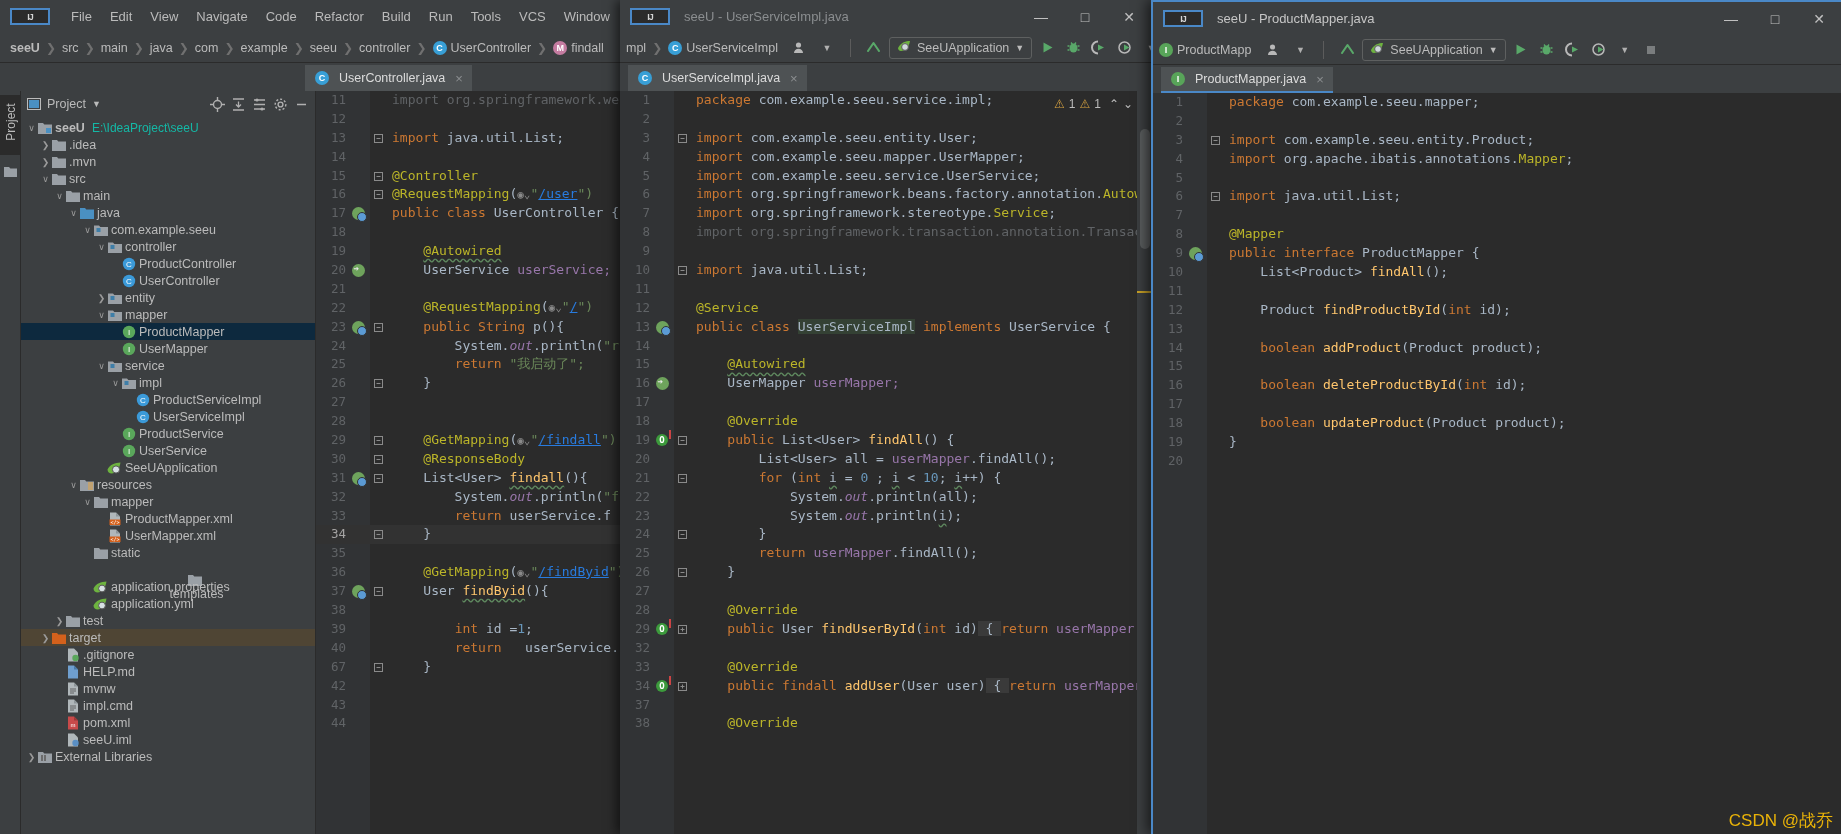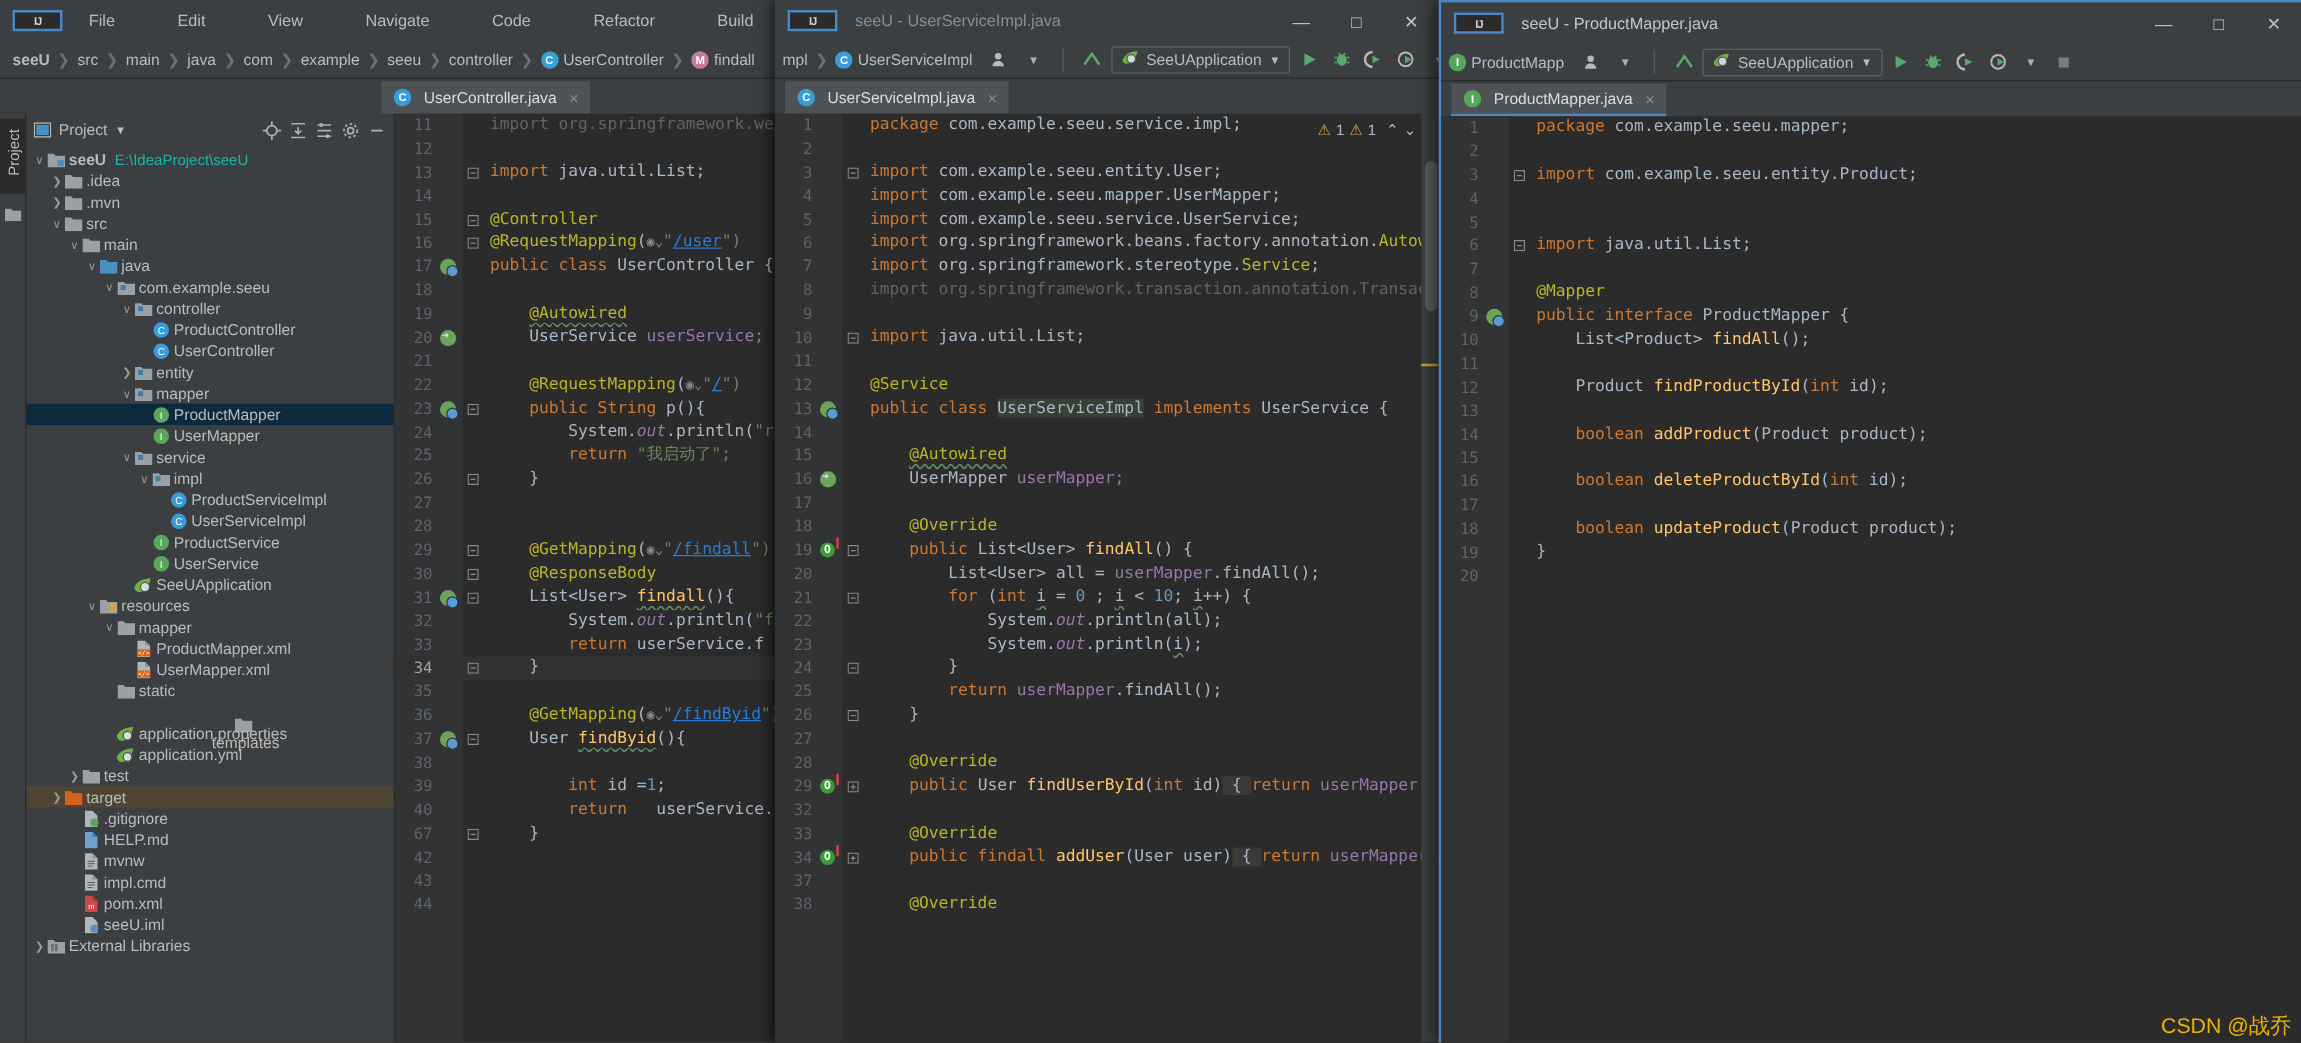--- a/index.html
+++ b/index.html
@@ -14,21 +14,21 @@
   #win1{ left:0; top:0; width:1841px; height:834px; }
   #win2{ left:620px; top:0; width:531px; height:834px; box-shadow:-4px 0 10px rgba(0,0,0,.55); }
   #win3{ left:1151px; top:0; width:690px; height:834px; box-shadow:-4px 0 12px rgba(0,0,0,.6);
          border:2px solid #4a88c7; border-right:none; border-bottom:none; }
 
   
   .titlebar{ height:33px; display:flex; align-items:center; background:#3c3f41; position:relative; }
   .ij-logo{ width:40px; height:17px; margin-left:10px; border:2px solid #4a88c7; background:#2b2b2b;
             color:#d5d5d5; font-size:9px; font-weight:bold; display:flex; align-items:center;
             justify-content:center; letter-spacing:-1px; flex:0 0 auto; }
-  .menu{ display:flex; align-items:flex-start; margin-left:12px;gap:32px; }
+  .menu{ display:flex; align-items:flex-start; margin-left:12px; }
   .menu span{ padding:3px 9px; color:#bbbbbb; font-size:13px; }
   .wintitle{ color:#8a8d8f; font-size:13px; margin-left:22px; white-space:nowrap; }
   .wincontrols{ position:absolute; right:0; top:0; height:33px; display:flex; align-items:center; }
   .wincontrols div{ width:44px; height:33px; display:flex; align-items:center; justify-content:center;
                     color:#c0c0c0; font-size:14px; }
 
   
   .navbar{ height:30px; display:flex; align-items:center; background:#3c3f41; padding-left:10px;
            border-bottom:1px solid #2b2b2b; position:relative; }
   .crumb{ display:flex; align-items:center; color:#bbbbbb; font-size:12.5px; white-space:nowrap; }
@@ -929,21 +929,21 @@
   <div class="body-split">
     <div class="editor">
       <div class="gutter-col"></div>
       <div class="code" id="w3code">
           <div class="ln"><span class="num">1</span><span class="mark"></span><span class="fold"></span><span class="src"><span class="kw">package </span><span class="pln">com.example.seeu.mapper;</span></span></div>
           <div class="ln"><span class="num">2</span><span class="mark"></span><span class="fold"></span><span class="src"></span></div>
           <div class="ln"><span class="num">3</span><span class="mark"></span><span class="fold"><svg width="9" height="9" viewBox="0 0 9 9">
                 <rect x="0.5" y="0.5" width="8" height="8" fill="none" stroke="#8a8a8a"></rect>
                 <path d="M2.5 4.5h4" stroke="#8a8a8a"></path>
               </svg></span><span class="src"><span class="kw">import </span><span class="pln">com.example.seeu.entity.Product;</span></span></div>
-          <div class="ln"><span class="num">4</span><span class="mark"></span><span class="fold"></span></div>
+          <div class="ln"><span class="num">4</span><span class="mark"></span><span class="fold"></span><span class="src"><span class="kw">import </span><span class="pln">org.apache.ibatis.annotations.</span><span class="an">Mapper</span><span class="pln">;</span></span></div>
           <div class="ln"><span class="num">5</span><span class="mark"></span><span class="fold"></span><span class="src"></span></div>
           <div class="ln"><span class="num">6</span><span class="mark"></span><span class="fold"><svg width="9" height="9" viewBox="0 0 9 9">
                 <rect x="0.5" y="0.5" width="8" height="8" fill="none" stroke="#8a8a8a"></rect>
                 <path d="M2.5 4.5h4" stroke="#8a8a8a"></path>
               </svg></span><span class="src"><span class="kw">import </span><span class="pln">java.util.List;</span></span></div>
           <div class="ln"><span class="num">7</span><span class="mark"></span><span class="fold"></span><span class="src"></span></div>
           <div class="ln"><span class="num">8</span><span class="mark"></span><span class="fold"></span><span class="src"><span class="an">@Mapper</span></span></div>
           <div class="ln"><span class="num">9</span><span class="mark"><span class="gm"></span></span><span class="fold"></span><span class="src"><span class="kw">public interface </span><span class="pln">ProductMapper {</span></span></div>
           <div class="ln"><span class="num">10</span><span class="mark"></span><span class="fold"></span><span class="src"><span class="pln">    List&lt;Product&gt; </span><span class="mth">findAll</span><span class="pln">();</span></span></div>
           <div class="ln"><span class="num">11</span><span class="mark"></span><span class="fold"></span><span class="src"></span></div>

